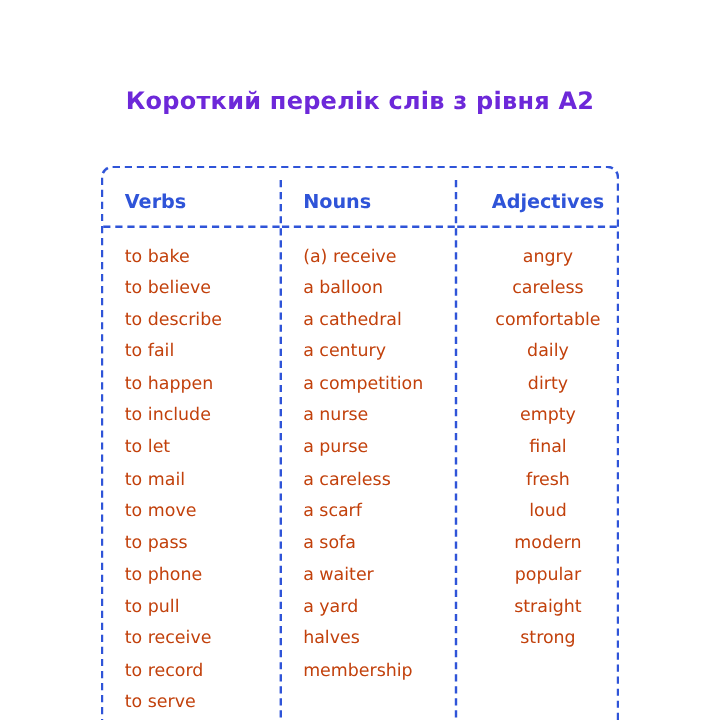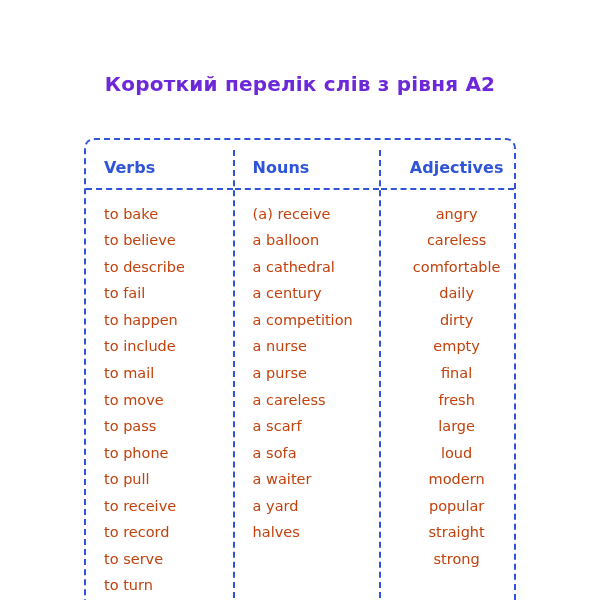--- a/index.html
+++ b/index.html
@@ -103,20 +103,21 @@
       <div class="col col-verbs">
         <div class="col-head">Verbs</div>
         <div class="head-rule"></div>
         <div class="items">
           <div class="item">to bake</div>
           <div class="item">to believe</div>
           <div class="item">to describe</div>
           <div class="item">to fail</div>
           <div class="item">to happen</div>
           <div class="item">to include</div>
+          <div class="item">to let</div>
           <div class="item">to mail</div>
           <div class="item">to move</div>
           <div class="item">to pass</div>
           <div class="item">to phone</div>
           <div class="item">to pull</div>
           <div class="item">to receive</div>
           <div class="item">to record</div>
           <div class="item">to serve</div>
           <div class="item">to turn</div>
         </div>
@@ -132,36 +133,36 @@
           <div class="item">a century</div>
           <div class="item">a competition</div>
           <div class="item">a nurse</div>
           <div class="item">a purse</div>
           <div class="item">a careless</div>
           <div class="item">a scarf</div>
           <div class="item">a sofa</div>
           <div class="item">a waiter</div>
           <div class="item">a yard</div>
           <div class="item">halves</div>
+          <div class="item">membership</div>
         </div>
       </div>
 
       <div class="col col-adjectives">
         <div class="col-head">Adjectives</div>
         <div class="head-rule"></div>
         <div class="items">
           <div class="item">angry</div>
           <div class="item">careless</div>
           <div class="item">comfortable</div>
           <div class="item">daily</div>
           <div class="item">dirty</div>
           <div class="item">empty</div>
           <div class="item">final</div>
           <div class="item">fresh</div>
-          <div class="item">large</div>
           <div class="item">loud</div>
           <div class="item">modern</div>
           <div class="item">popular</div>
           <div class="item">straight</div>
           <div class="item">strong</div>
         </div>
       </div>
 
     </div>
   </div>

